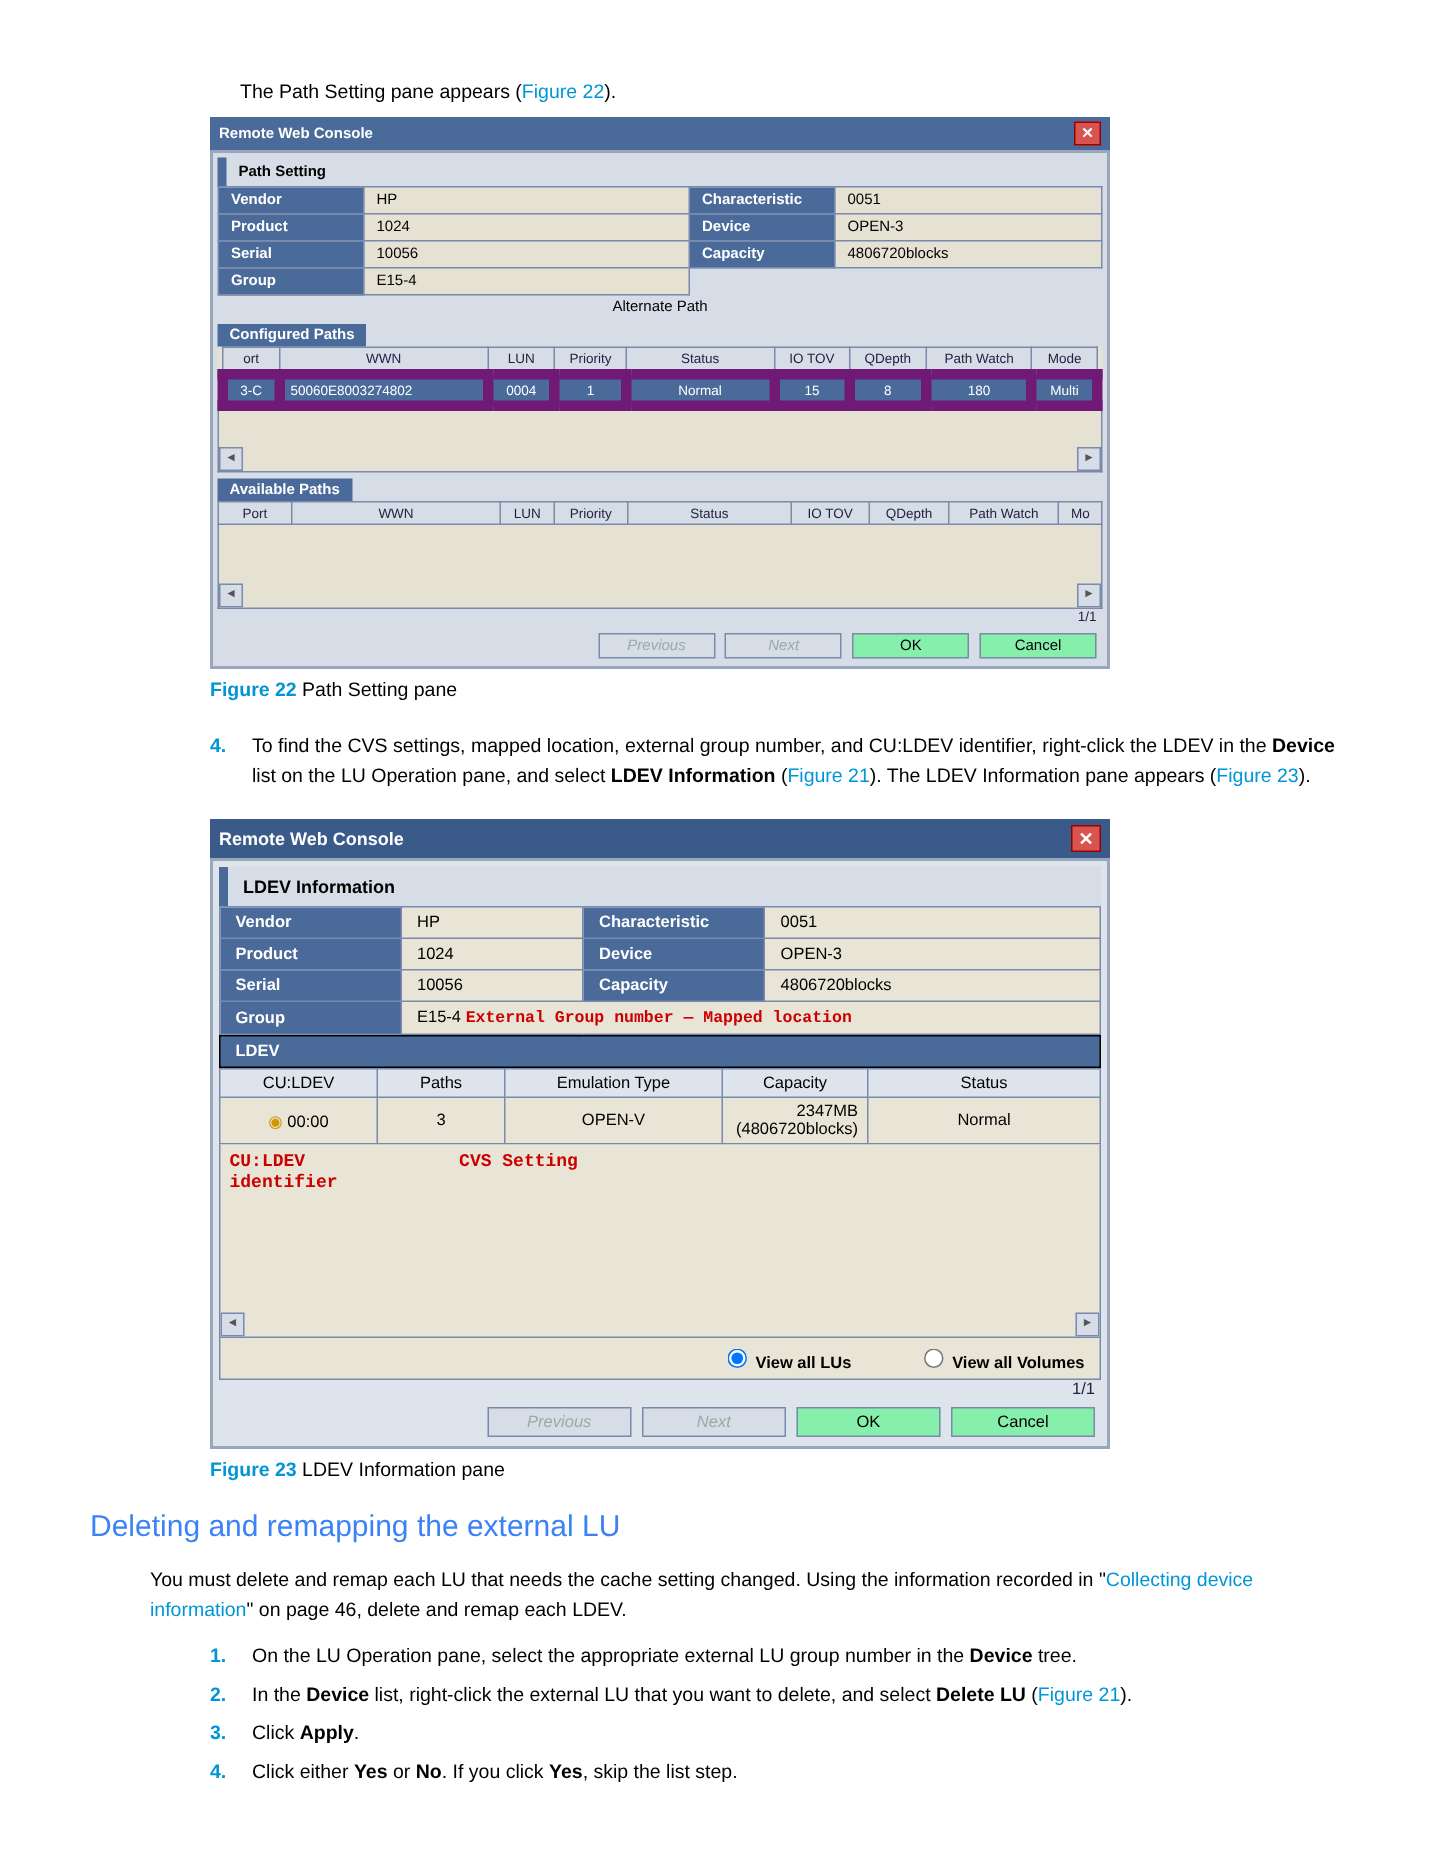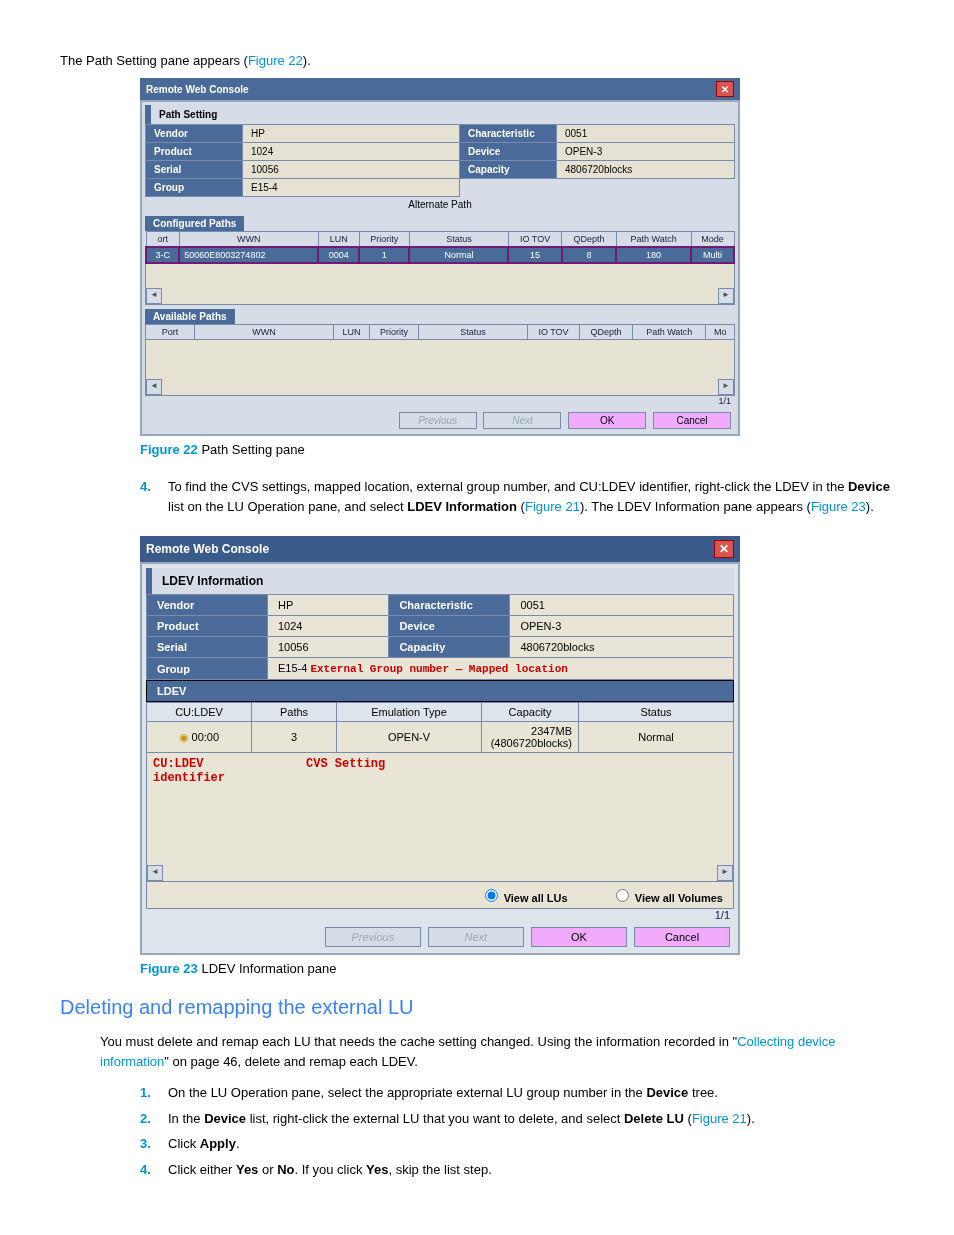--- a/index.html
+++ b/index.html
@@ -4,21 +4,21 @@
 <style>
   body {
     font-family: Arial, Helvetica, sans-serif;
     margin: 0;
     padding: 40px 60px;
     font-size: 13px;
     color: #000;
     background: #fff;
     width: 834px;
   }
-  .intro-line { margin-bottom: 10px; }
+  .intro-line { margin-left: 100px; margin-bottom: 10px; }
   .link { color: #0096d6; }
   .fig-caption { margin: 6px 0 20px 80px; font-size: 13px; }
   .fig-caption b { color: #0096d6; font-weight: bold; }
   .step-list { list-style: none; padding-left: 80px; margin: 0 0 20px 0; }
   .step-list li { display: flex; gap: 10px; margin-bottom: 6px; line-height: 1.5; }
   .step-num { color: #0096d6; font-weight: bold; min-width: 18px; }
   .step-body { flex: 1; }
   h2.section { color: #3b82f6; font-weight: normal; font-size: 20px; margin: 20px 0 10px 0; }
   .body-text { margin-left: 40px; margin-bottom: 12px; line-height: 1.5; }
 
@@ -90,21 +90,21 @@
     background: #e5e2d3;
   }
   table.grid th {
     background: #d6dde6;
     border: 1px solid #7a8aac;
     padding: 2px 4px;
     font-weight: normal;
     color: #224;
   }
   table.grid td {
-    border: 2px solid #701a75;
+    border: 7px solid #701a75;
     padding: 2px 4px;
     background: #4a6a9a;
     color: #fff;
     text-align: center;
   }
   .blank-area {
     background: #e5e2d3;
     height: 40px;
     border: 1px solid #7a8aac;
     border-top: none;
@@ -118,21 +118,21 @@
   .scroll-corner-l { left: 0; }
   .scroll-corner-r { right: 0; }
   .btn-row {
     text-align: right;
     padding: 6px 4px 2px 4px;
   }
   .btn {
     display: inline-block;
     min-width: 56px;
     padding: 2px 10px;
-    background: #f0abfc;
+    background: #86efac;
     border: 1px solid #7a8aac;
     font-size: 10px;
     text-align: center;
     margin-left: 4px;
   }
   .btn.disabled { color: #9aa; background: #d6dde6; font-style: italic; }
   .page-ind { font-size: 9px; text-align: right; padding: 0 4px; color: #224; }
 
   
   .shot2 { margin-left: 80px; font-size: 11px; font-family: Tahoma, Arial, sans-serif; }

